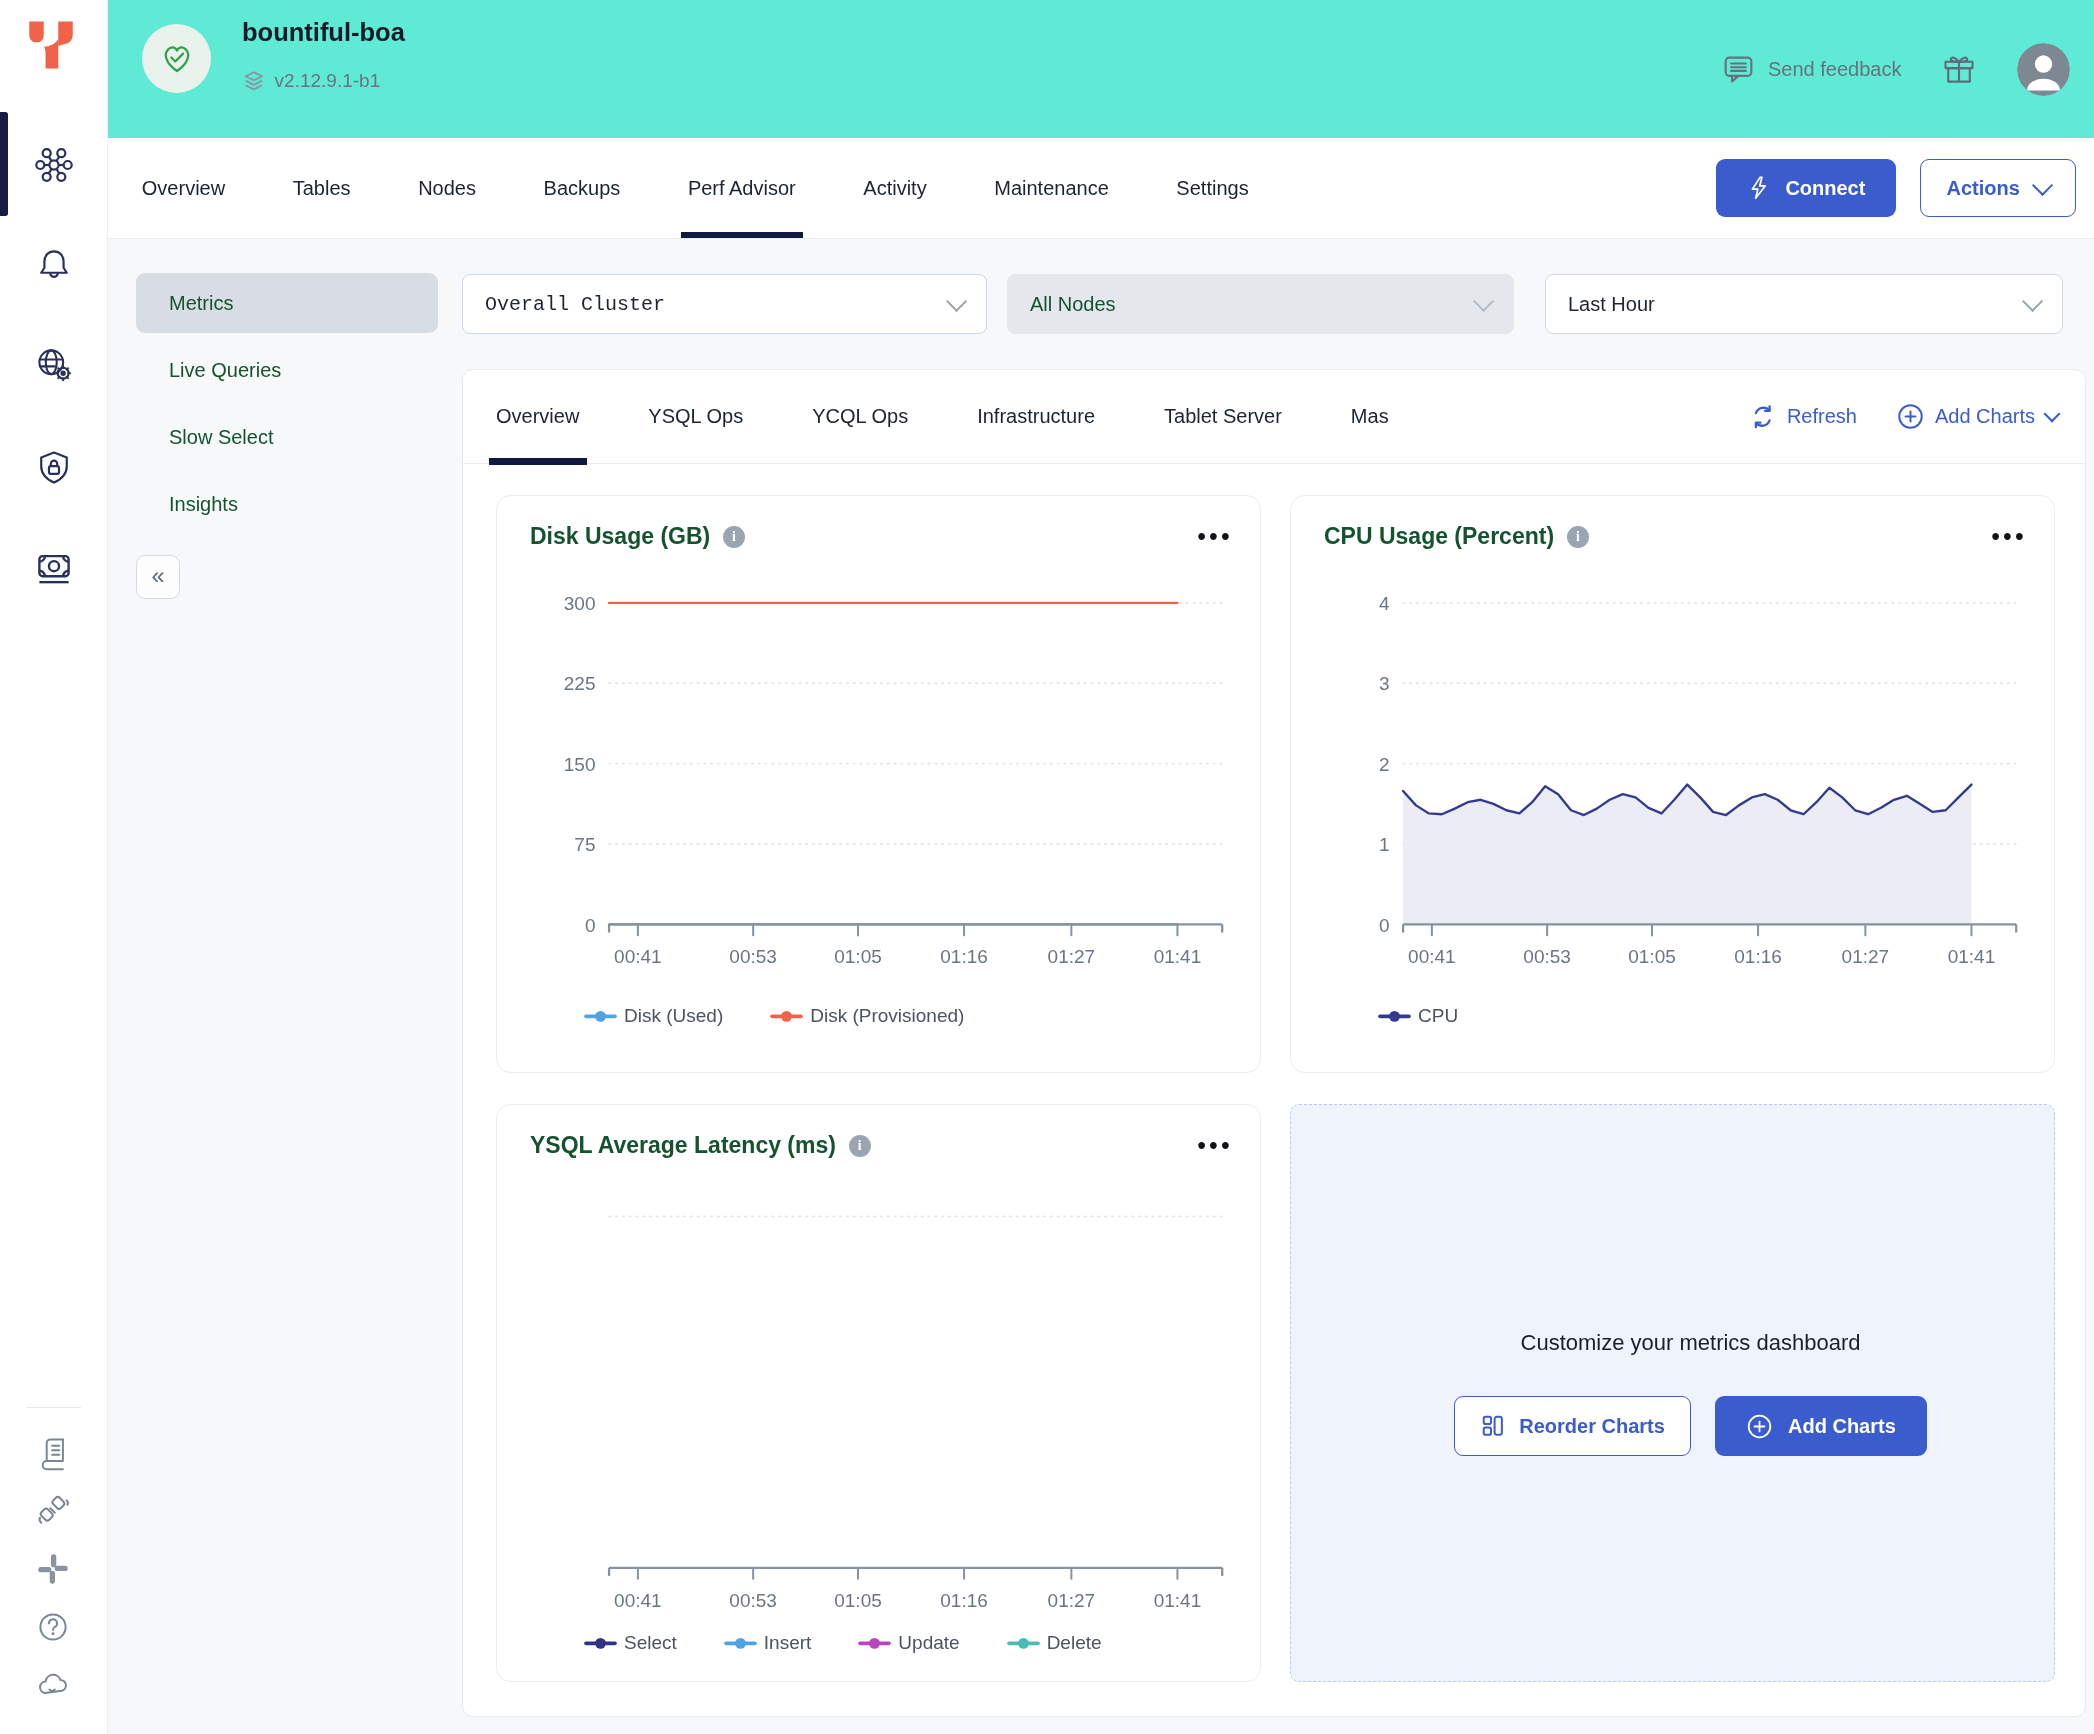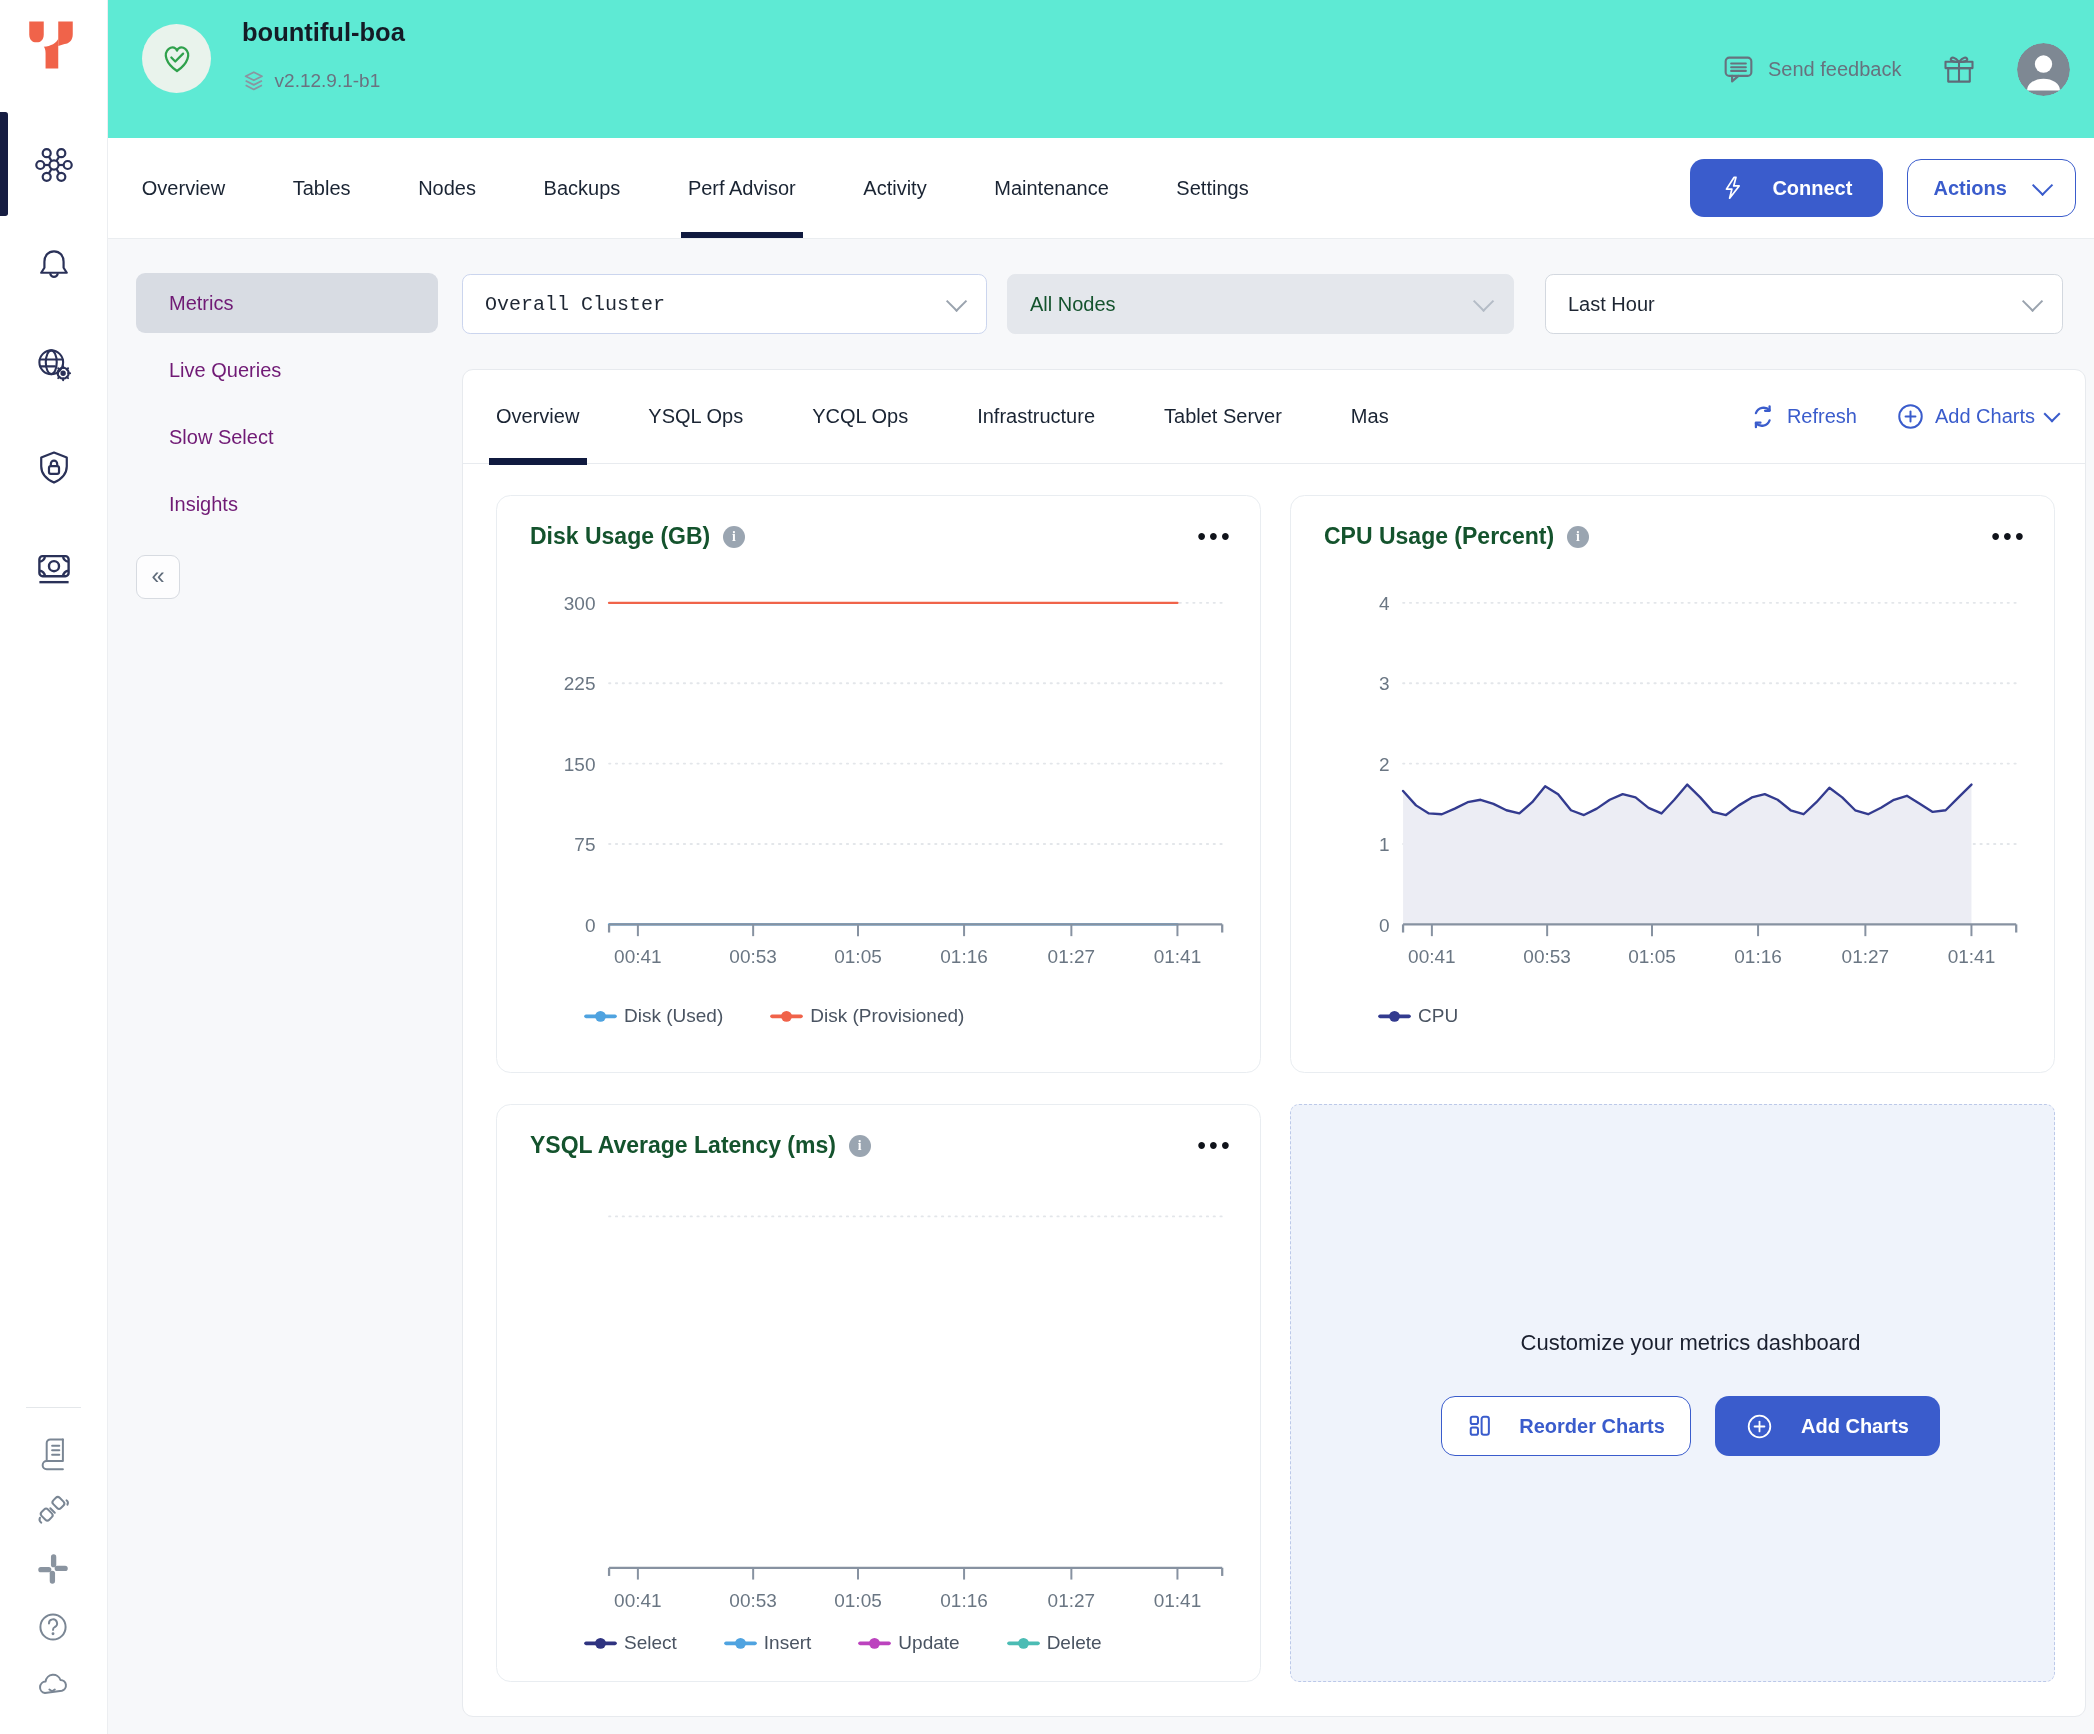--- a/index.html
+++ b/index.html
@@ -22,27 +22,27 @@
   .feedback{display:flex;align-items:center;gap:12.7px;color:#67727E;font-size:20px;cursor:pointer;}
   .avatar{width:53px;height:53px;border-radius:50%;overflow:hidden;}
 
   
   .tabbar{position:absolute;left:107px;top:138px;width:1987px;height:100px;background:#FFFFFF;border-bottom:0.9px solid #EAEDF0;display:flex;align-items:center;}
   .tabs{display:flex;gap:64px;margin-left:33px;height:100%;}
   .tab{position:relative;display:flex;align-items:center;font-size:20px;color:#1A2433;cursor:pointer;padding:0 1.8px;white-space:nowrap;}
   .tab.active{font-weight:500;}
   .tab.active::after{content:"";position:absolute;left:-5.5px;right:-5.5px;bottom:0;height:6.4px;background:#101A3F;}
   .tab-actions{margin-left:auto;margin-right:18px;display:flex;gap:23.6px;align-items:center;}
-  .btn{display:flex;align-items:center;justify-content:center;gap:28px;height:58px;border-radius:14px;font-size:20px;font-weight:700;cursor:pointer;box-sizing:border-box;}
+  .btn{display:flex;align-items:center;justify-content:center;gap:15px;height:58px;border-radius:9px;font-size:20px;font-weight:700;cursor:pointer;box-sizing:border-box;}
   .btn-primary{background:#3A5CCC;color:#FFFFFF;padding:0 31px;border:none;}
   .btn-outline{background:#FFFFFF;color:#3A5CCC;border:1.8px solid #3A5CCC;padding:0 25.5px;}
 
   
   .subnav{position:absolute;left:107px;top:238px;width:355px;height:1496px;padding-top:35px;box-sizing:border-box;}
-  .subnav-item{height:60px;margin:0 23.6px 7.3px 29px;display:flex;align-items:center;padding-left:33px;font-size:20px;color:#701a75;border-radius:9px;cursor:pointer;}
+  .subnav-item{height:60px;margin:0 23.6px 7.3px 29px;display:flex;align-items:center;padding-left:33px;font-size:20px;color:#14532d;border-radius:9px;cursor:pointer;}
   .subnav-item.active{background:#D8DCE3;font-weight:500;}
   .collapse-btn{margin:20px 0 0 29px;width:42px;height:42px;border:1.8px solid #D7DBE1;border-radius:9px;background:#FDFDFE;color:#5F6B7A;font-size:23.6px;display:flex;align-items:center;justify-content:center;cursor:pointer;}
 
   
   .work{position:absolute;left:462px;top:238px;width:1624px;height:1496px;}
   .filters{display:flex;margin-top:36px;}
   .select{height:60px;box-sizing:border-box;border-radius:8.2px;background:#FFFFFF;border:1.8px solid #CBD5EE;display:flex;align-items:center;justify-content:space-between;padding:0 22px;font-size:20px;color:#1E2633;cursor:pointer;}
   .select.plain{border-color:#D3D8DF;}
   .select.disabled{background:#E4E7EC;border-color:#E4E7EC;color:#14532d;cursor:default;}
   .chev{width:12.7px;height:12.7px;border-left:2.3px solid #9AA3AE;border-bottom:2.3px solid #9AA3AE;transform:rotate(-45deg);margin-top:-5.5px;}

